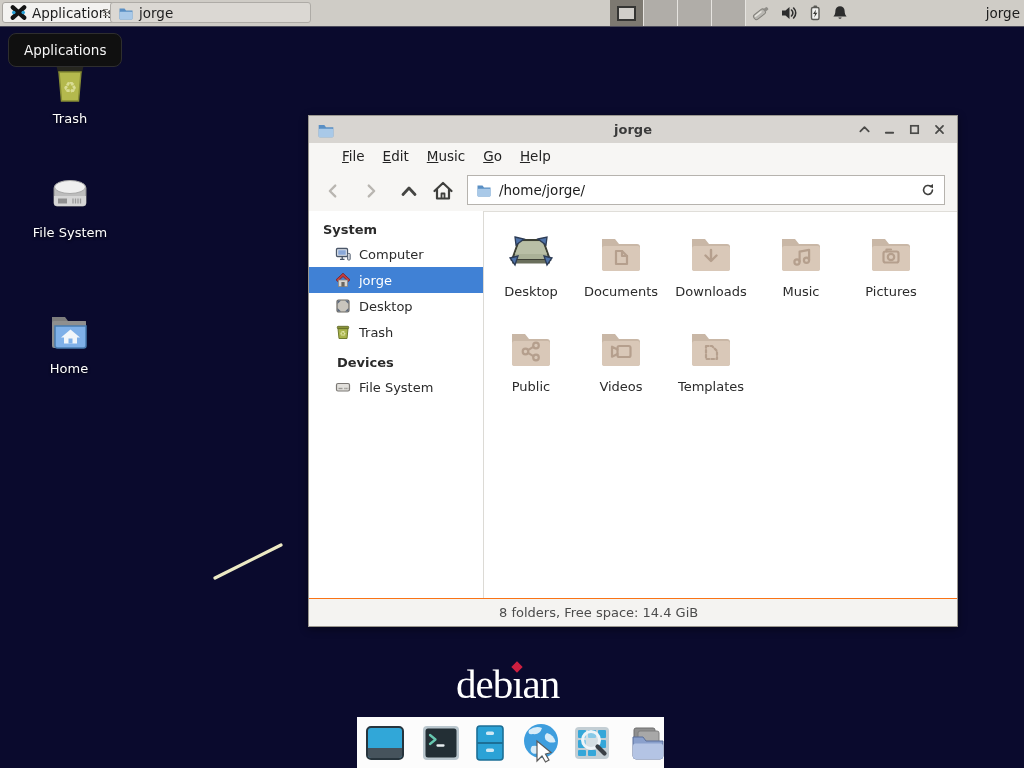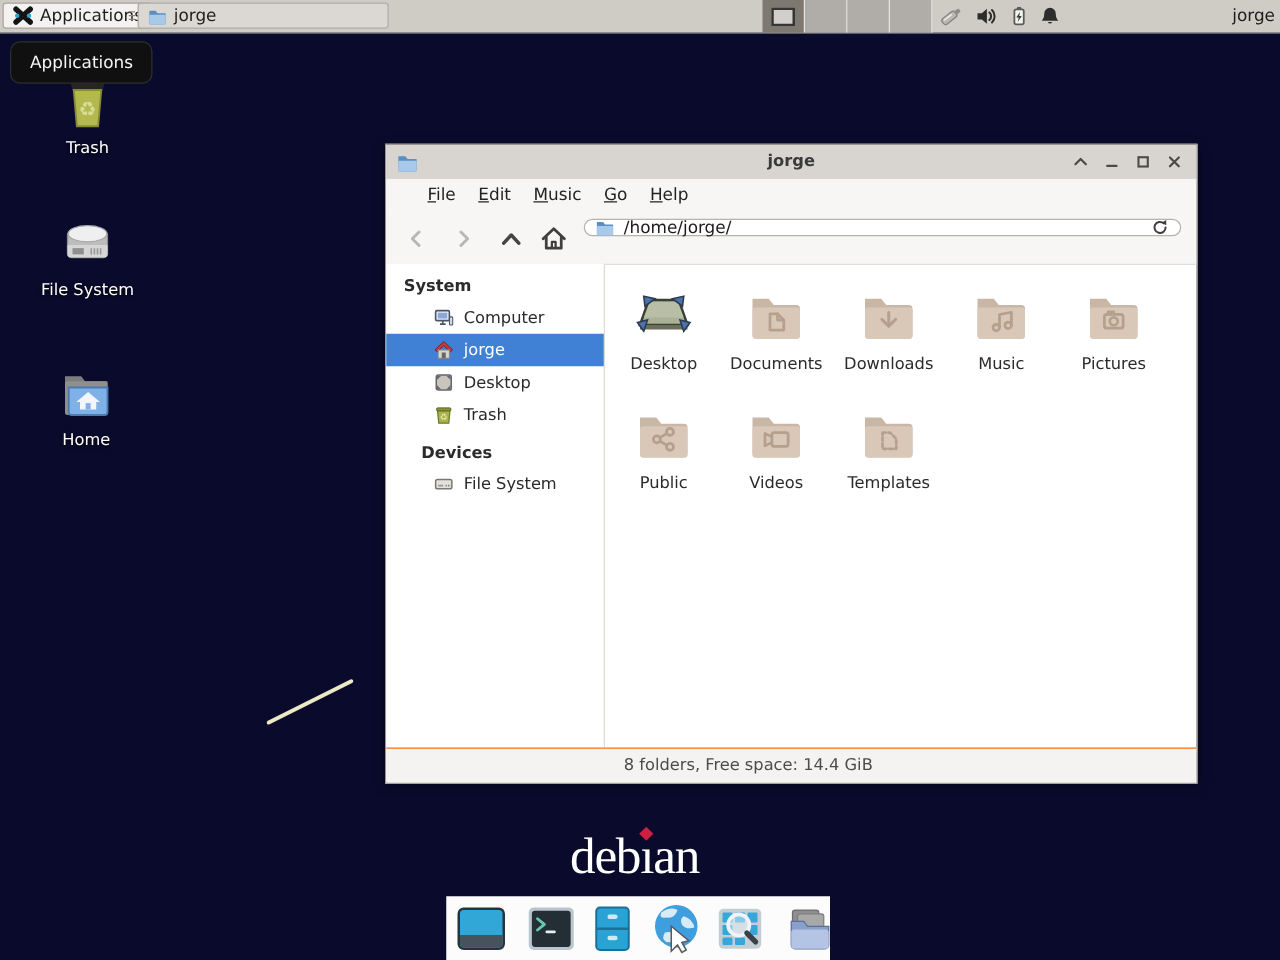--- a/index.html
+++ b/index.html
@@ -35,25 +35,25 @@
   #win{position:absolute;left:308px;top:115px;width:648px;height:510px;background:#fff;border:1px solid #9a978f;box-shadow:0 2px 8px rgba(0,0,0,.45);z-index:10;}
   #titlebar{position:absolute;left:0;top:0;right:0;height:27px;background:#d8d5d1;display:flex;align-items:center;border-bottom:1px solid #bfbcb6;}
   #titlebar .title{position:absolute;left:0;right:0;text-align:center;font-weight:bold;color:#3a3a3a;font-size:13px;}
   .tb-ctrl{display:flex;align-items:center;gap:9px;margin-left:auto;margin-right:10px;z-index:2;}
   .ctrl{width:16px;height:16px;display:flex;align-items:center;justify-content:center;cursor:default;}
   #menubar{position:absolute;left:0;top:27px;right:0;height:26px;background:#f7f6f4;display:flex;align-items:center;padding-left:24px;}
   .menu-item{display:inline-block;padding:3px 9px;color:#232323;font-size:13.5px;}
   .menu-item::first-letter{text-decoration:underline;}
   #toolbar{position:absolute;left:0;top:53px;right:0;height:42px;background:#f7f6f4;border-bottom:1px solid #e0ded9;}
   .navbtn{position:absolute;top:10px;width:24px;height:24px;display:flex;align-items:center;justify-content:center;}
-  #pathentry{position:absolute;left:158px;top:6px;width:478px;height:14px;background:#fff;border:1px solid #b6b3ae;border-radius:12px;box-sizing:border-box;display:flex;align-items:center;padding:0 8px;gap:7px;}
+  #pathentry{position:absolute;left:158px;top:6px;width:478px;height:30px;background:#fff;border:1px solid #b6b3ae;border-radius:0;box-sizing:border-box;display:flex;align-items:center;padding:0 8px;gap:7px;}
   #pathentry .ptxt{flex:1;color:#1b1b1b;font-size:13.5px;}
   #sidebar{position:absolute;left:0;top:95px;width:175px;height:387px;background:#fff;border-right:1px solid #dcdad5;box-sizing:border-box;padding-top:6px;}
   .side-h{font-weight:bold;color:#2b2b2b;padding:5px 0 4px 14px;font-size:13px;}
-  .side-row{height:26px;display:flex;align-items:center;gap:8px;padding-left:38px;color:#2b2b2b;}
+  .side-row{height:26px;display:flex;align-items:center;gap:8px;padding-left:26px;color:#2b2b2b;}
   .side-row.sel{background:#4081d5;color:#fff;}
   #files{position:absolute;left:177px;top:95px;width:460px;height:387px;display:flex;flex-wrap:wrap;align-content:flex-start;padding-top:16px;box-sizing:border-box;}
   .fcell{width:90px;height:95px;display:flex;flex-direction:column;align-items:center;}
   .fcell .flbl{margin-top:9px;color:#2b2b2b;font-size:13px;}
   #statusbar{position:absolute;left:0;bottom:0;right:0;height:27px;background:#f4f3f1;border-top:1px solid #f97316;display:flex;align-items:center;}
   #statusbar .stext{margin-left:190px;color:#4c4c4c;font-size:13px;}
 
   
   #dock{position:absolute;left:357px;top:717px;width:307px;height:51px;background:#fcfcfc;display:flex;align-items:center;gap:7px;padding-left:7px;box-sizing:border-box;}
   .dsep{width:1px;height:38px;background:#b8b8b8;}
@@ -84,21 +84,21 @@
     <svg width="48" height="48" viewBox="0 0 48 48">
       <rect x="8" y="13" width="32" height="21" rx="3" fill="#bdbdbd" stroke="#8d8d8d"></rect>
       <ellipse cx="24" cy="15" rx="15.5" ry="6.5" fill="#efefef" stroke="#a8a8a8"></ellipse>
       <path d="M8 24 h32 v7 a3 3 0 0 1 -3 3 H11 a3 3 0 0 1 -3 -3 z" fill="#d6d6d6"></path>
       <rect x="12" y="26.5" width="9" height="5" fill="#8f8f8f"></rect>
       <path d="M27 26.5 v5 M29.5 26.5 v5 M32 26.5 v5 M34.5 26.5 v5" stroke="#9a9a9a" stroke-width="1.3"></path>
     </svg>
     <div class="lbl">File System</div>
   </div>
 
-  <div class="dicon" style="left:14px;top:292px;justify-content:space-between;">
+  <div class="dicon" style="left:14px;top:308px;justify-content:space-between;">
     <svg width="48" height="48" viewBox="0 0 48 48">
       <path d="M7 9 h13 l3 4 h18 v8 H7 z" fill="#7d7d7d"></path>
       <rect x="7" y="13" width="34" height="27" rx="2" fill="#8f8f8f"></rect>
       <path d="M10 18 h31 v19.5 a2.5 2.5 0 0 1 -2.5 2.5 H12.5 a2.5 2.5 0 0 1 -2.5 -2.5 z" fill="#7fb0e8" stroke="#4a7cb0" stroke-width="1.5"></path>
       <polygon points="25.5,21.5 35,29.5 32,29.5 32,35.5 19,35.5 19,29.5 16,29.5" fill="#f2f6fa"></polygon>
       <rect x="23.5" y="30.5" width="4" height="5" fill="#7fb0e8"></rect>
     </svg>
     <div class="lbl">Home</div>
   </div>
 

